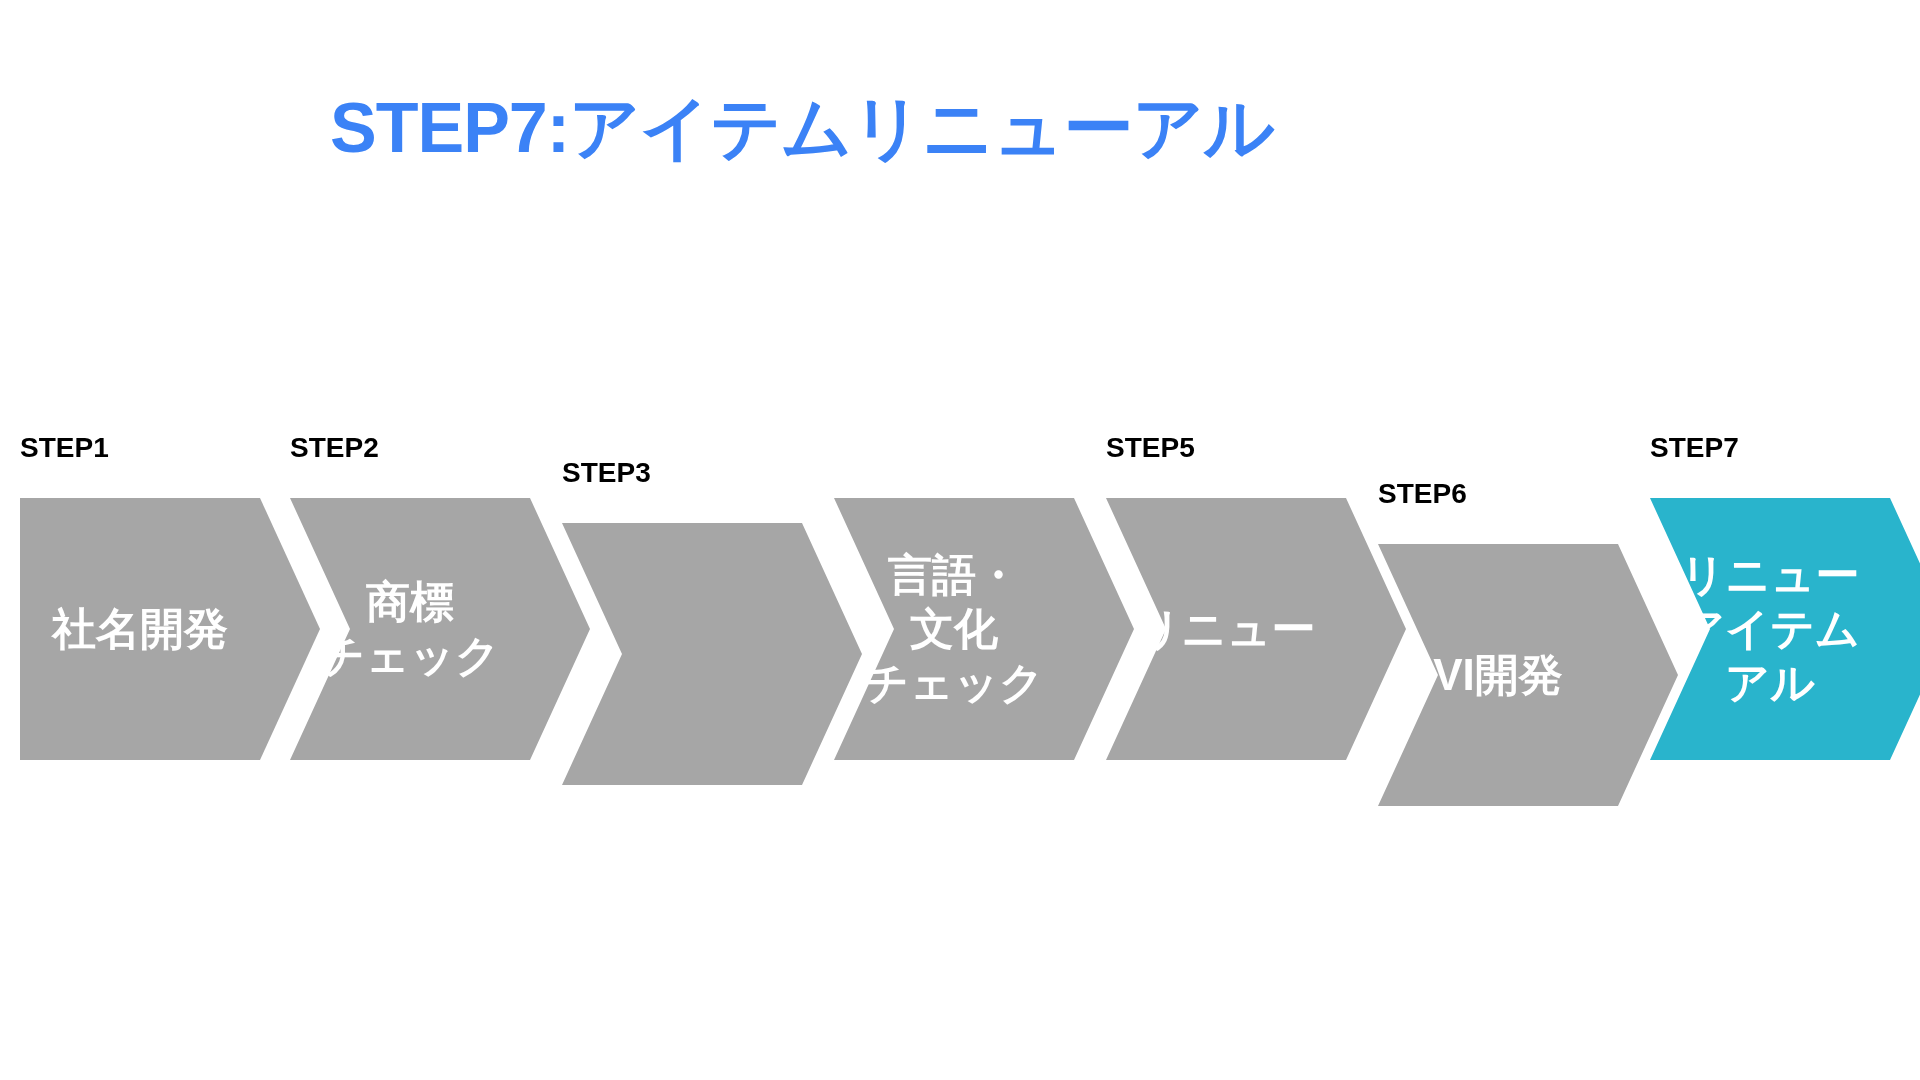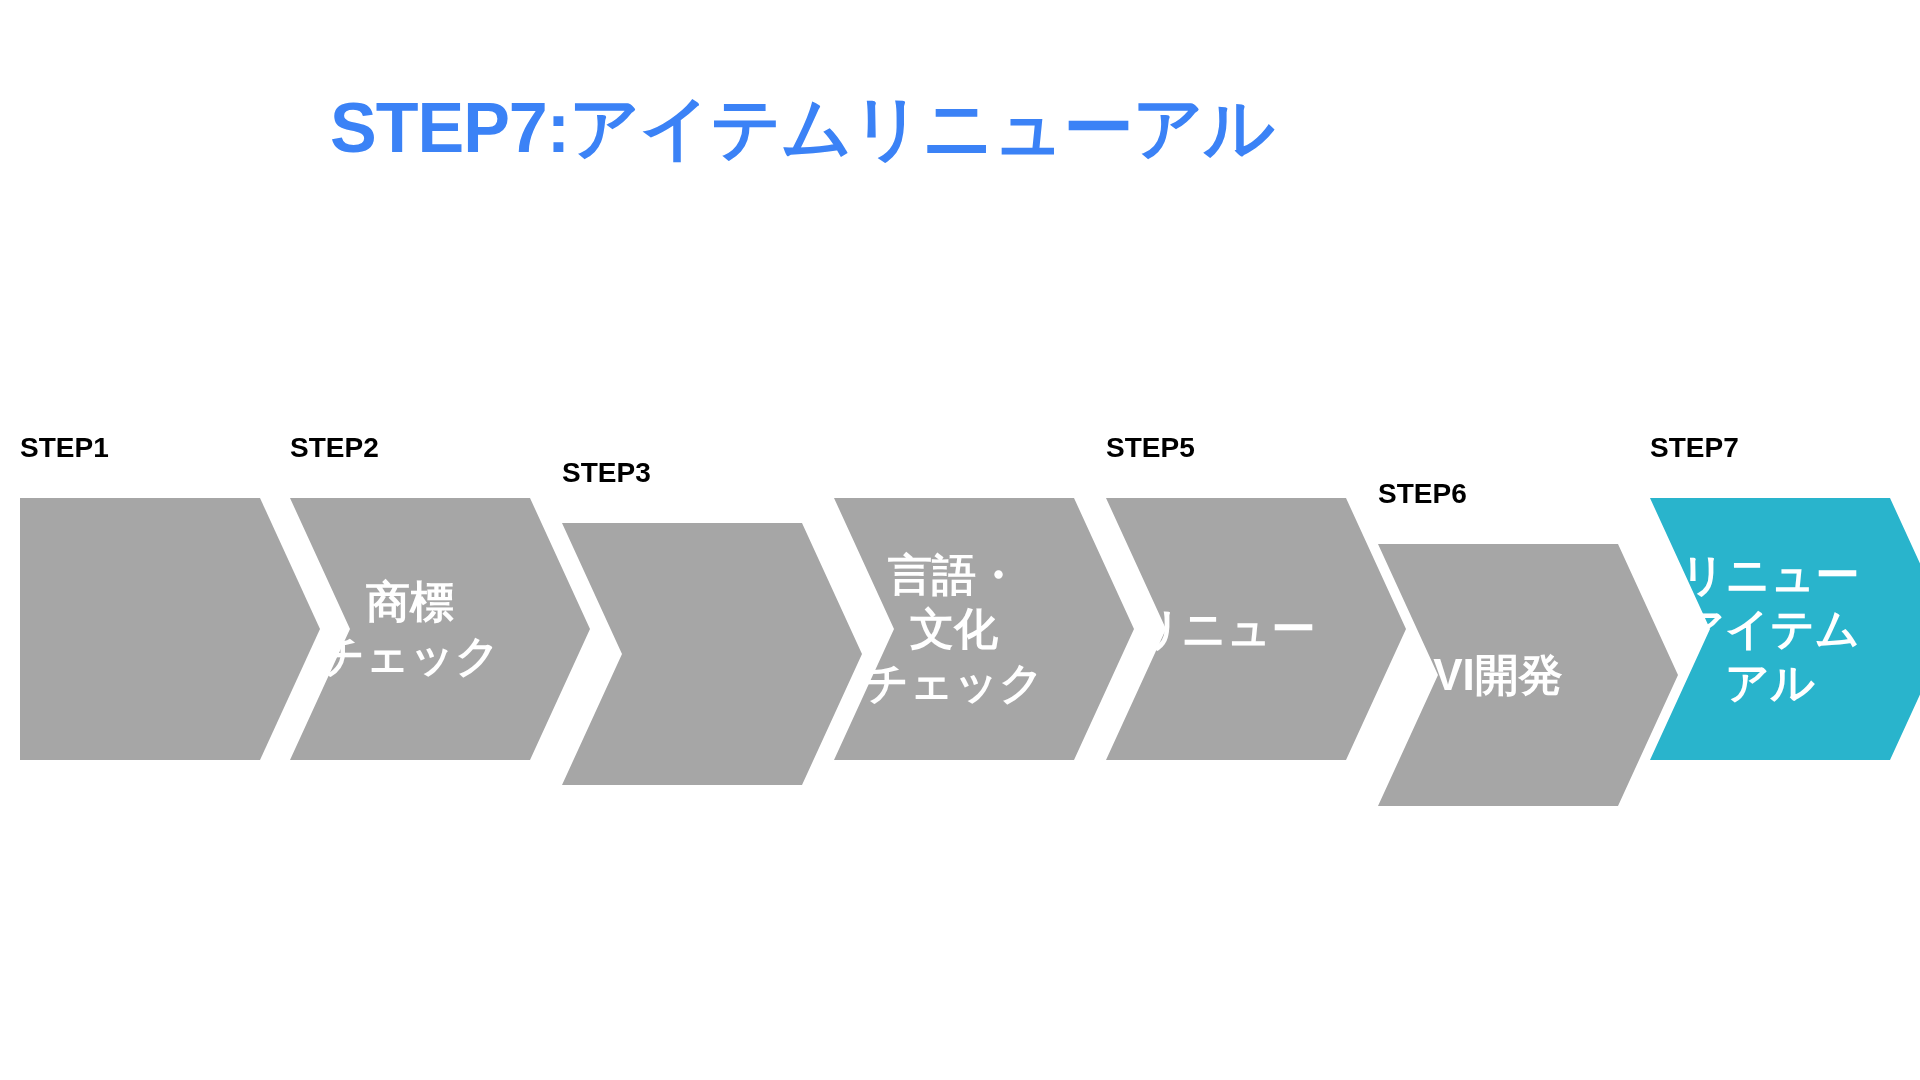--- a/index.html
+++ b/index.html
@@ -109,20 +109,23 @@
 <div id="slide-title">STEP7:アイテムリニューアル</div>
 
 <div id="flow">
     <div class="step s0">
       <div class="step-label">STEP1</div>
       <div class="chevron">
         <svg viewBox="0 0 300 262" width="300" height="262">
           <polygon points="0,0 240,0 300,131 240,262 0,262" fill="#A6A6A6"></polygon>
         </svg>
       </div>
+      <div class="chevron-text">
+        <span class="ln">社名開発</span>
+      </div>
     </div>
     <div class="step s1">
       <div class="step-label">STEP2</div>
       <div class="chevron">
         <svg viewBox="0 0 300 262" width="300" height="262">
           <polygon points="0,0 240,0 300,131 240,262 0,262 60,131" fill="#A6A6A6"></polygon>
         </svg>
       </div>
       <div class="chevron-text">
         <span class="ln">商標</span>

